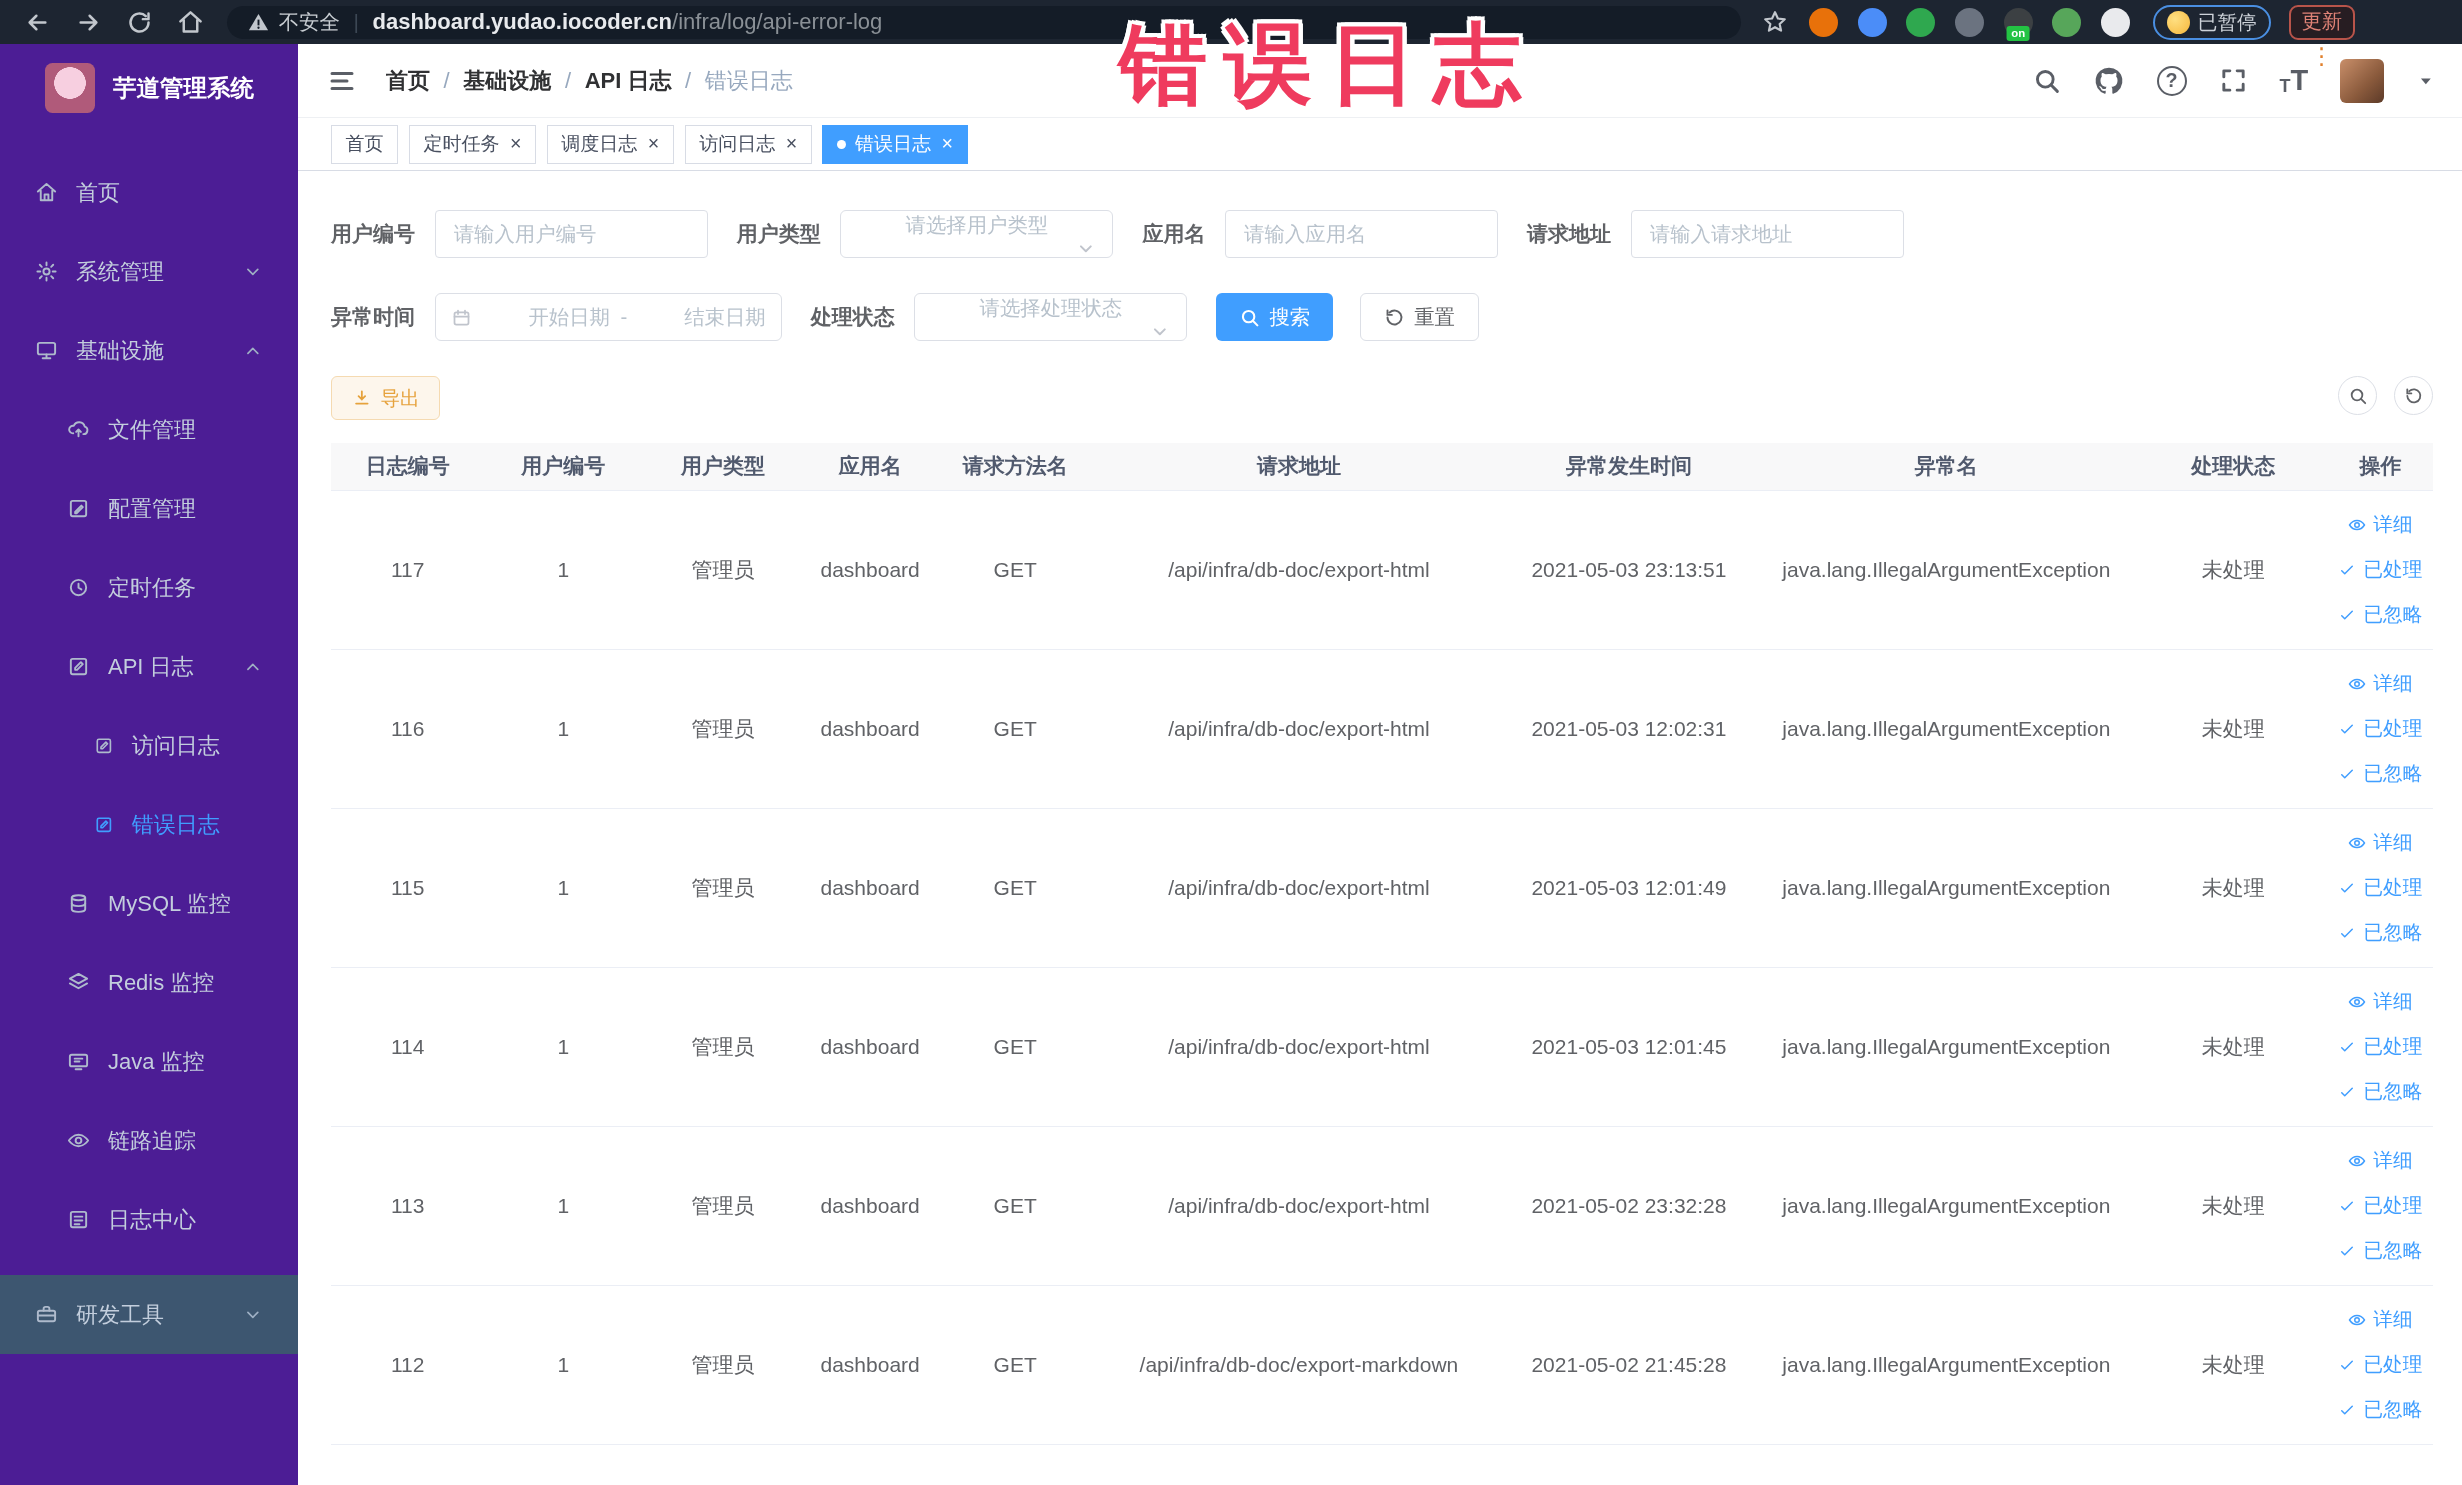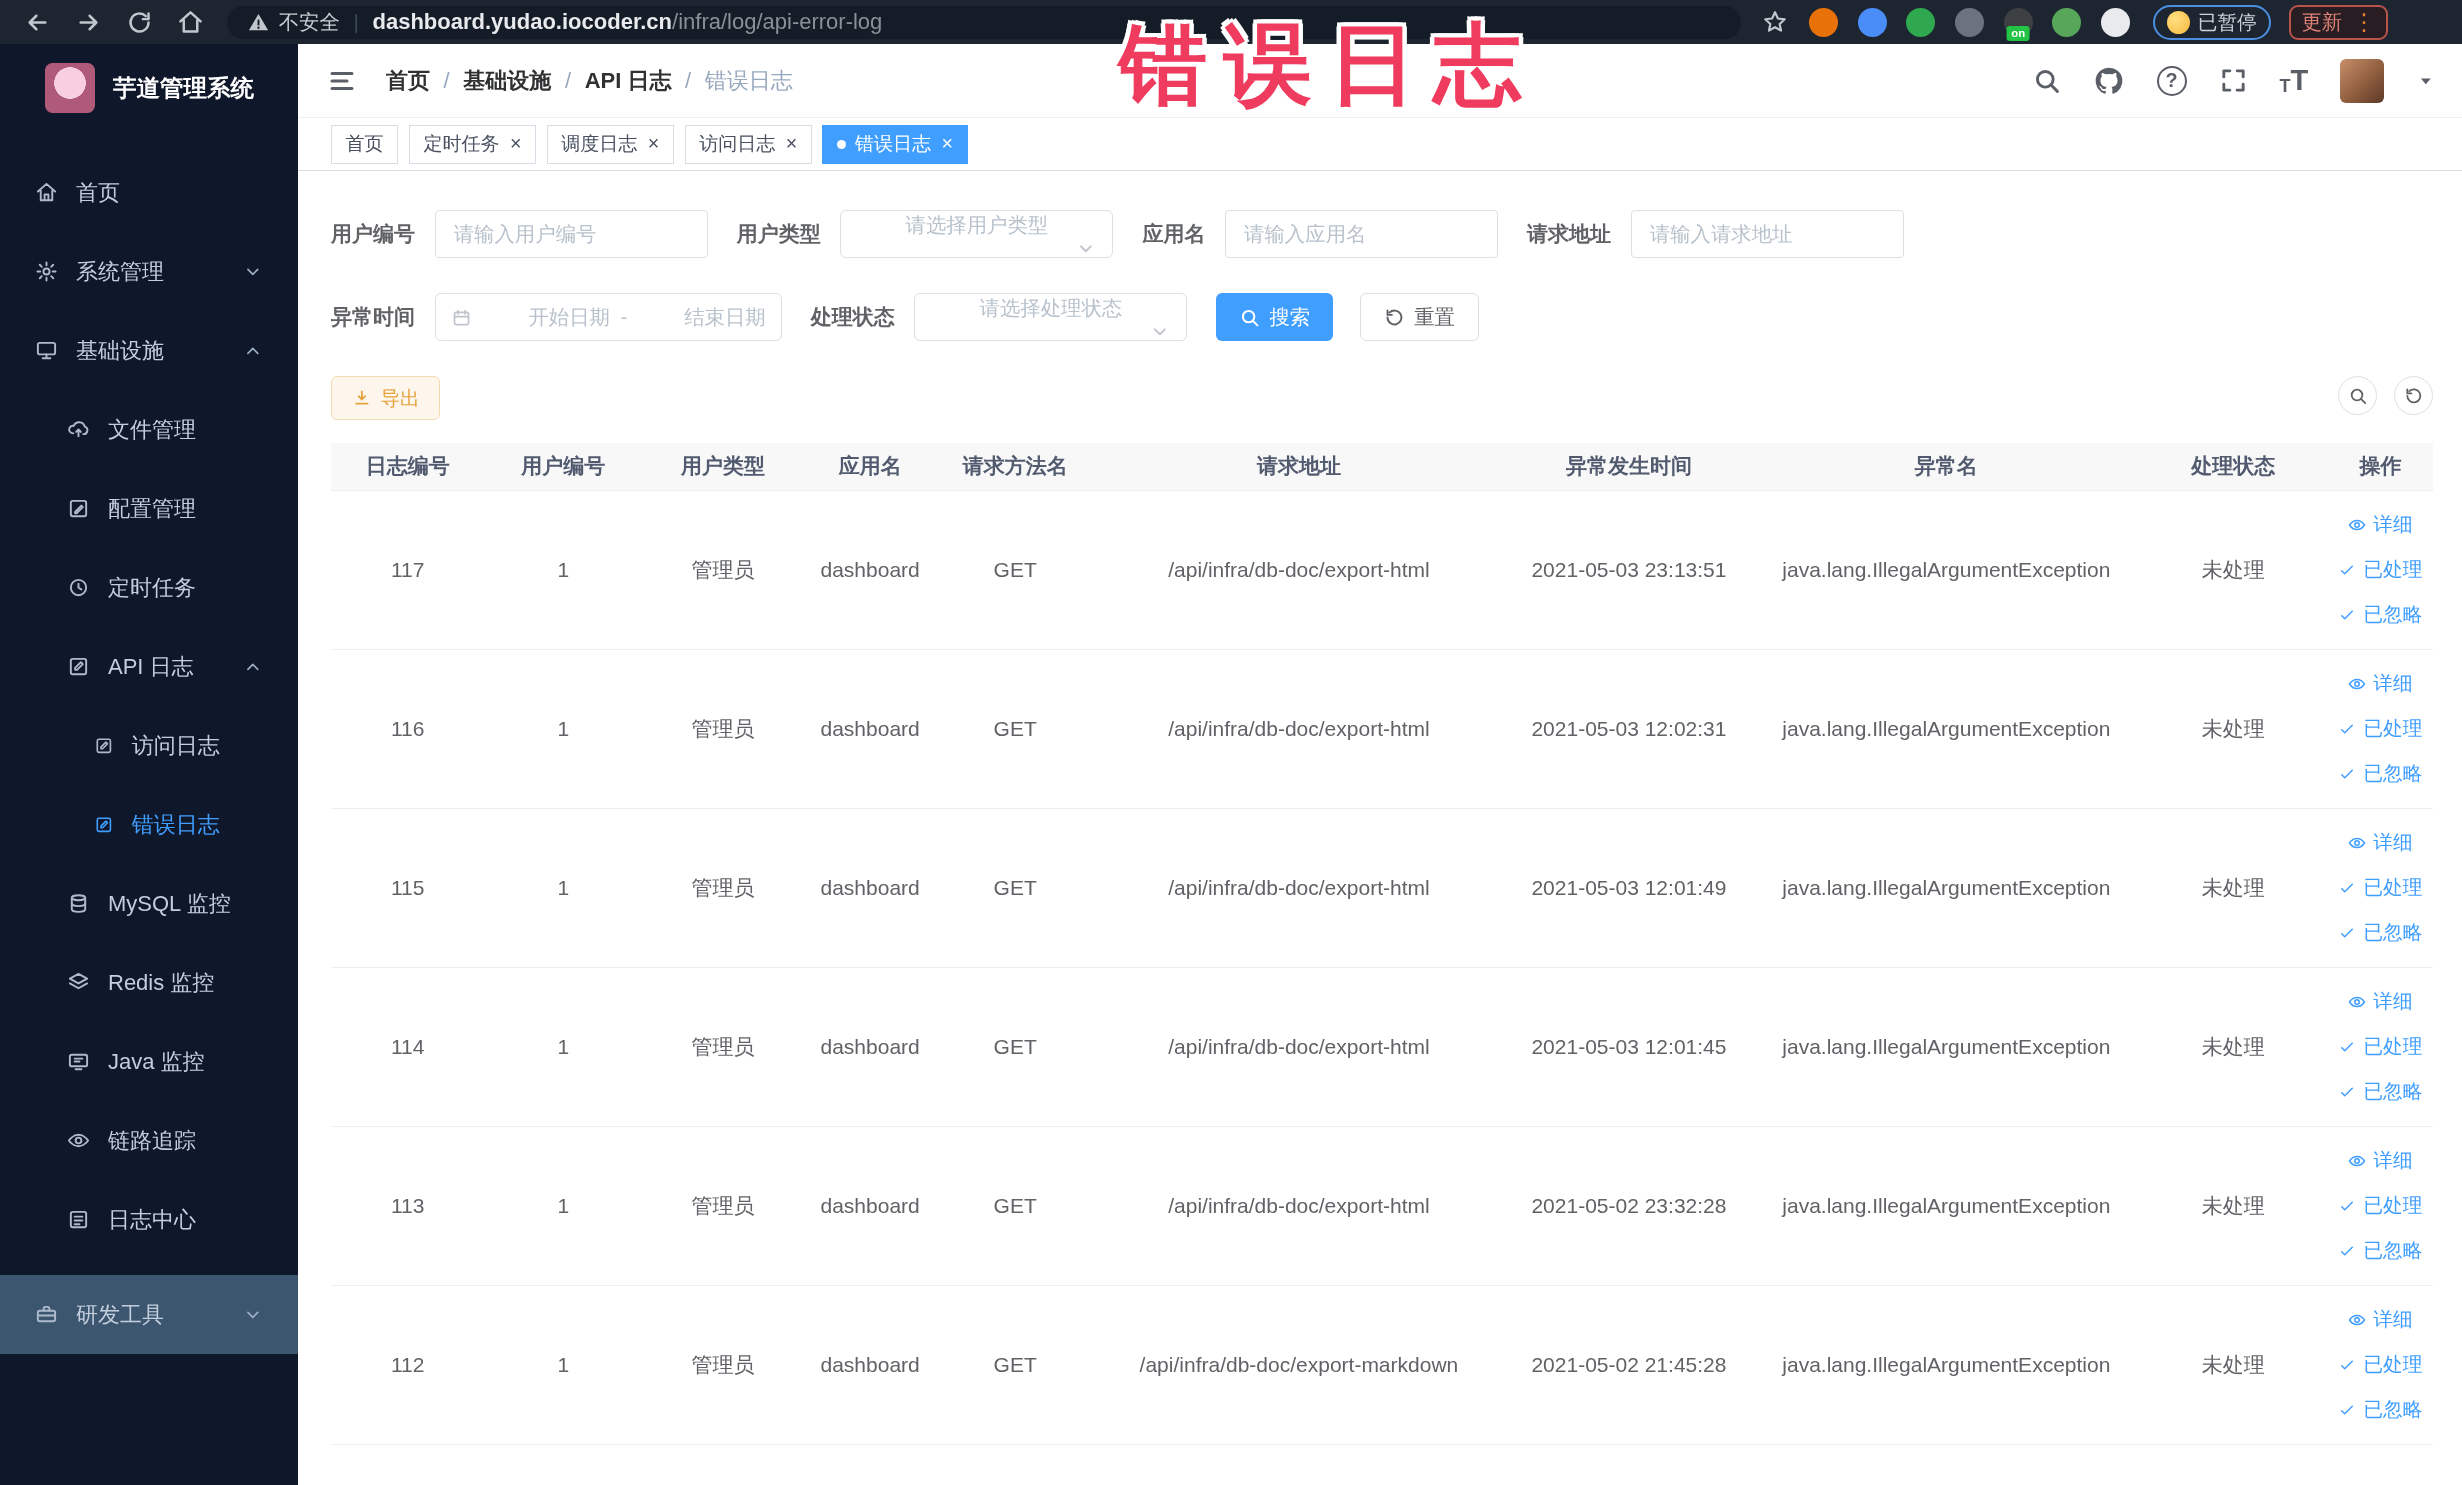--- a/index.html
+++ b/index.html
@@ -33,37 +33,37 @@
     padding:0.8px 4.5px; border-radius:3px; line-height:1.2;
   }
   .paused-pill {
     margin-left:23px; height:35px; border:2.3px solid #4a8fe2; border-radius:18px;
     display:flex; align-items:center; padding:0 12px; gap:7.6px; color:#cdd2d9; font-size:19.7px;
   }
   .emoji-dot { width:23px; height:23px; border-radius:50%; background:radial-gradient(circle at 35% 35%, #ffe082, #f6b73c); }
   .update-pill {
     margin-left:18px; height:35px; border:2.3px solid #b8544a; border-radius:9px;
     display:flex; align-items:center; padding:0 10.6px; gap:10.6px;
-    color:#de8276; font-size:20.4px; background:#271d22;
+    color:#de8276; font-size:20.4px; background:#271d22;flex-direction:column;
   }
   .update-dots { color:#e0802d; font-size:23px; line-height:1; }
 
   
   .annotation {
     position:absolute; left:1119px; top:6px; z-index:60;
     font-size:88px; font-weight:900; letter-spacing:16.7px; color:#ef3b5e;
     text-shadow:-3.8px -3.8px 0 #fff,3.8px -3.8px 0 #fff,-3.8px 3.8px 0 #fff,3.8px 3.8px 0 #fff,0 -4.5px 0 #fff,0 4.5px 0 #fff,-4.5px 0 0 #fff,4.5px 0 0 #fff;
     white-space:nowrap; pointer-events:none;
   }
 
   
   .app { position:absolute; top:44px; left:0; width:2462px; height:1442px; }
   .sidebar {
     position:absolute; top:0; left:0; width:298px; height:100%;
-    background:#0f172a; overflow:hidden;
+    background:#4c1d95; overflow:hidden;
   }
   .logo-row { height:88px; display:flex; align-items:center; padding-left:45px; gap:18px; }
   .logo-img { width:50px; height:50px; border-radius:7.6px;
     background:radial-gradient(circle at 50% 40%, #f7cfe0 0 40%, #b05a7a 41% 100%); }
   .app-title { color:#fff; font-size:23.5px; font-weight:700; white-space:nowrap; }
   .menu { margin-top:21px; }
   .menu-item {
     height:79px; display:flex; align-items:center; color:#c3cedd; font-size:22px;
     cursor:pointer; white-space:nowrap; position:relative;
   }

